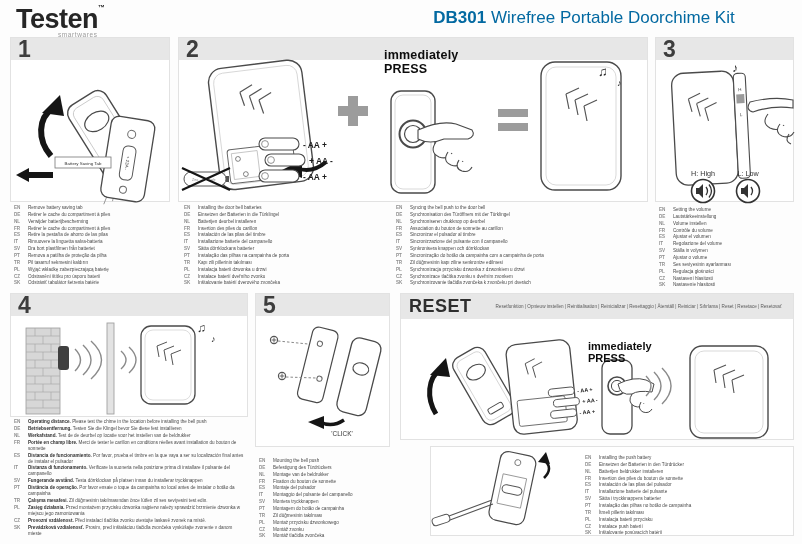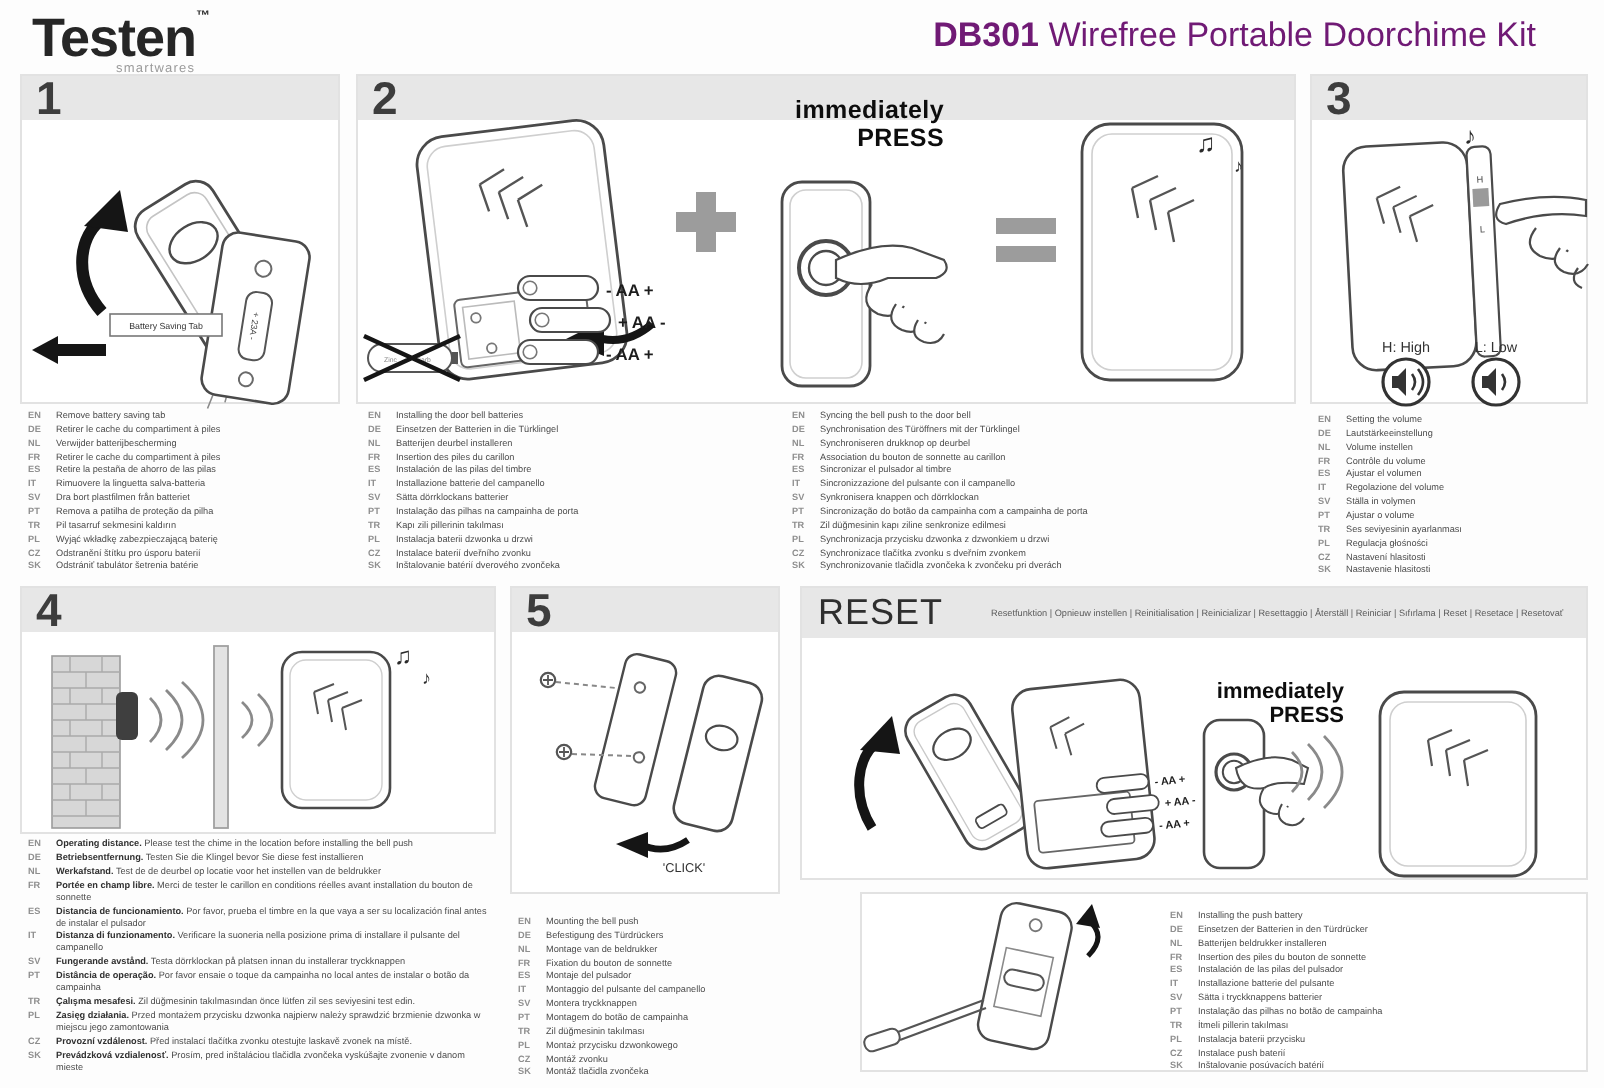--- a/index.html
+++ b/index.html
@@ -2,34 +2,34 @@
 <html><head>
 <meta charset="utf-8">
 <style>
   *{margin:0;padding:0;box-sizing:border-box}
   html,body{background:#9a9a9a}
   body{font-family:"Liberation Sans",sans-serif}
   .page{position:relative;width:802px;height:544px;background:#fdfdfd;overflow:hidden;margin:0 auto}
   .logo{position:absolute;left:16px;top:4px;font-size:27px;font-weight:bold;letter-spacing:-0.5px;color:#262626}
   .logo sup{font-size:7px;vertical-align:18px}
   .logo-sub{position:absolute;left:58px;top:31px;font-size:6.5px;color:#9b9b9b;letter-spacing:0.6px}
-  .title{position:absolute;left:368px;top:8px;width:400px;text-align:right;font-size:17px;color:#701a75}
+  .title{position:absolute;left:384px;top:8px;width:400px;text-align:center;font-size:17px;color:#0369a1}
   .title .code{font-weight:bold}
   .box{position:absolute;background:#fff;border:1px solid #e2e2e2}
   .band{height:22px;background:#e7e7e7;display:flex;align-items:center;padding-left:7px}
   .num{font-size:23px;font-weight:bold;color:#3d3d3d;line-height:20px}
   .reset-band{height:25px;background:#e7e7e7;display:flex;align-items:center;padding-left:8px}
-  .reset-title{font-size:18px;font-weight:normal;color:#2e2e2e;letter-spacing:0.5px}
+  .reset-title{font-size:18px;font-weight:bold;color:#2e2e2e;letter-spacing:0.5px}
   .reset-sub{font-size:4.6px;color:#5a5a5a;margin-left:24px;white-space:nowrap}
   .ins{position:absolute}
   .row{display:flex;gap:3px;line-height:1.32;margin-bottom:0.8px}
   .c{flex:0 0 11px;font-size:4.6px;font-weight:bold;color:#8f8f8f}
   .t{font-size:4.6px;color:#4a4a4a}
   .t b{font-weight:bold;color:#303030}
-  .press{position:absolute;text-align:right;font-weight:bold;color:#0d0d0d}
+  .press{position:absolute;text-align:left;font-weight:bold;color:#0d0d0d}
   .press-big{font-size:12.5px;line-height:13.5px;letter-spacing:0.2px}
   .press-small{font-size:11px;line-height:11.5px}
   svg.art{position:absolute;overflow:visible}
   svg text{font-family:"Liberation Sans",sans-serif}
 </style>
 </head>
 <body>
 
 <div class="page">
 

